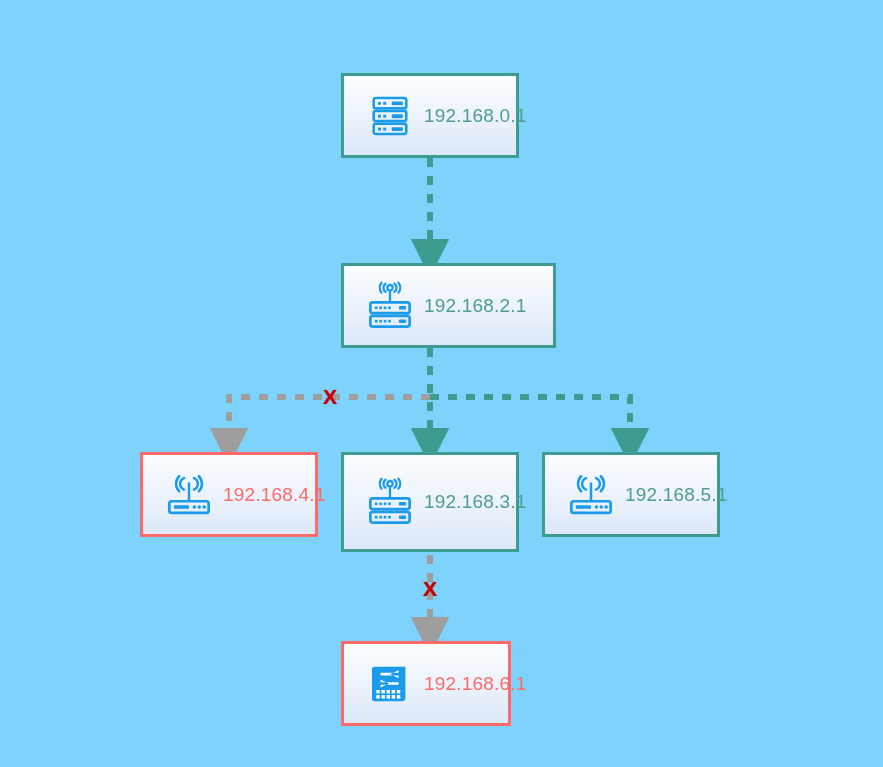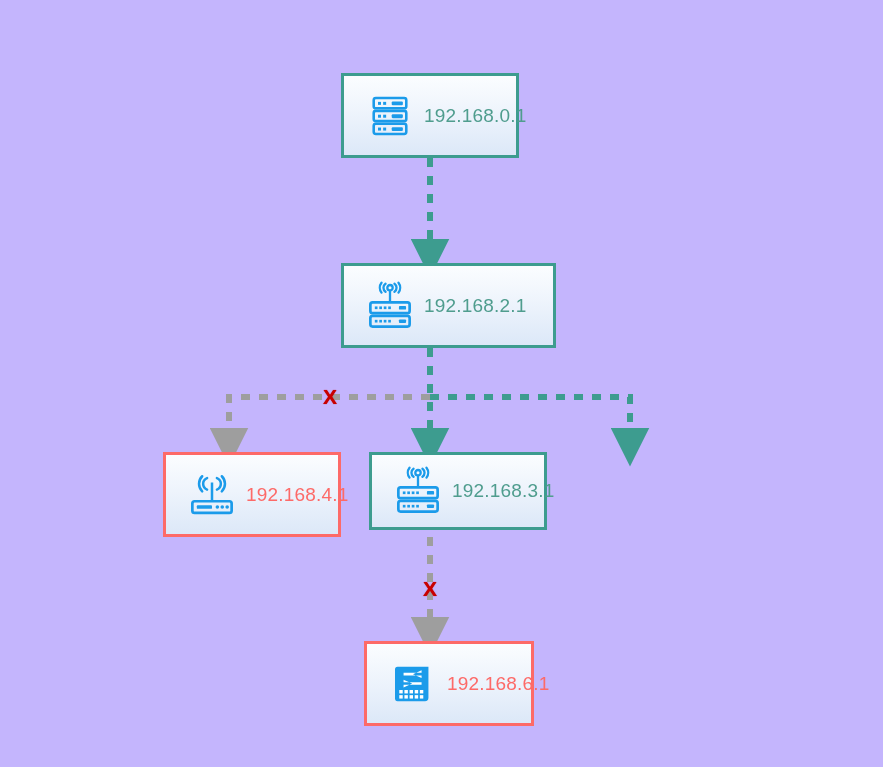--- a/index.html
+++ b/index.html
@@ -10,42 +10,41 @@
   body {
     width: 883px;
     height: 767px;
     font-family: "Liberation Sans", sans-serif;
     overflow: hidden;
   }
   #canvas {
     position: relative;
     width: 883px;
     height: 767px;
-    background: #c4b5fd;
+    background: #7dd3fc;
   }
   #edge-layer {
     position: absolute;
     left: 0;
     top: 0;
     width: 883px;
     height: 767px;
   }
   .node {
     position: absolute;
     box-sizing: border-box;
     display: flex;
     flex-direction: row;
     align-items: center;
     background: linear-gradient(to bottom, #fbfdff 0%, #eef4fc 45%, #dce8f8 100%);
     border: 3px solid #3d9c8f;
     z-index: 5;
   }
   .node.failed {
     border-color: #fd6a68;
-    margin-left: 23px;
   }
   .node-icon {
     flex: 0 0 auto;
     width: 56px;
     height: 56px;
     margin-left: 18px;
     margin-right: 6px;
     display: flex;
     align-items: center;
     justify-content: center;
@@ -173,21 +172,21 @@
         <g fill="#1b9bea">
           <circle cx="34" cy="41.5" r="2"></circle>
           <circle cx="39.5" cy="41.5" r="2"></circle>
           <circle cx="45" cy="41.5" r="2"></circle>
         </g>
       </svg>
     </span>
     <span class="node-label">192.168.4.1</span>
   </div>
 
-  <div class="node" style="left:341px; top:452px; width:178px; height:78px;margin-left:28px;">
+  <div class="node" style="left:341px; top:452px; width:178px; height:100px;">
     <span class="node-icon">
       <svg viewBox="0 0 56 56" width="50" height="50">
         <g fill="none" stroke="#1b9bea" stroke-width="2.6" stroke-linecap="round">
           <path d="M 18.5 13 A 9 9 0 0 1 18.5 2"></path>
           <path d="M 23 12 A 5.5 5.5 0 0 1 23 3"></path>
           <path d="M 37.5 13 A 9 9 0 0 0 37.5 2"></path>
           <path d="M 33 12 A 5.5 5.5 0 0 0 33 3"></path>
         </g>
         <circle cx="28" cy="7.5" r="3" fill="none" stroke="#1b9bea" stroke-width="2.6"></circle>
         <line x1="28" y1="10.5" x2="28" y2="24" stroke="#1b9bea" stroke-width="2.6"></line>
@@ -205,20 +204,41 @@
           <rect x="16" y="43.5" width="3" height="3"></rect>
           <rect x="21" y="43.5" width="3" height="3"></rect>
           <rect x="26" y="43.5" width="3" height="3"></rect>
           <rect x="38" y="43" width="8" height="4" rx="1"></rect>
         </g>
       </svg>
     </span>
     <span class="node-label">192.168.3.1</span>
   </div>
 
+  <div class="node" style="left:542px; top:452px; width:178px; height:85px;">
+    <span class="node-icon">
+      <svg viewBox="0 0 56 56" width="50" height="50">
+        <g fill="none" stroke="#1b9bea" stroke-width="2.8" stroke-linecap="round">
+          <path d="M 17 24 A 12 12 0 0 1 17 7"></path>
+          <path d="M 22.5 22 A 7 7 0 0 1 22.5 9"></path>
+          <path d="M 39 24 A 12 12 0 0 0 39 7"></path>
+          <path d="M 33.5 22 A 7 7 0 0 0 33.5 9"></path>
+        </g>
+        <line x1="28" y1="14" x2="28" y2="35" stroke="#1b9bea" stroke-width="2.8"></line>
+        <rect x="6" y="35" width="44" height="13" rx="2.5" fill="none" stroke="#1b9bea" stroke-width="3"></rect>
+        <rect x="11" y="39.5" width="17" height="4" rx="1" fill="#1b9bea"></rect>
+        <g fill="#1b9bea">
+          <circle cx="34" cy="41.5" r="2"></circle>
+          <circle cx="39.5" cy="41.5" r="2"></circle>
+          <circle cx="45" cy="41.5" r="2"></circle>
+        </g>
+      </svg>
+    </span>
+    <span class="node-label">192.168.5.1</span>
+  </div>
 
   <div class="node failed" style="left:341px; top:641px; width:170px; height:85px;">
     <span class="node-icon">
       <svg viewBox="0 0 56 56" width="48" height="48">
         <path d="M 10 8 L 46 8 L 46 44 Q 46 48 42 48 L 10 48 Q 7 48 7 45 L 7 11 Q 7 8 10 8 Z" fill="#1b9bea"></path>
         <g fill="#ffffff">
           <path d="M 38 15 L 38 12 L 28 16.5 L 38 21 L 38 18 L 17 18 L 17 15 Z"></path>
           <path d="M 17 26 L 17 23 L 27 27.5 L 17 32 L 17 29 L 38 29 L 38 26 Z"></path>
         </g>
         <g fill="#ffffff">

